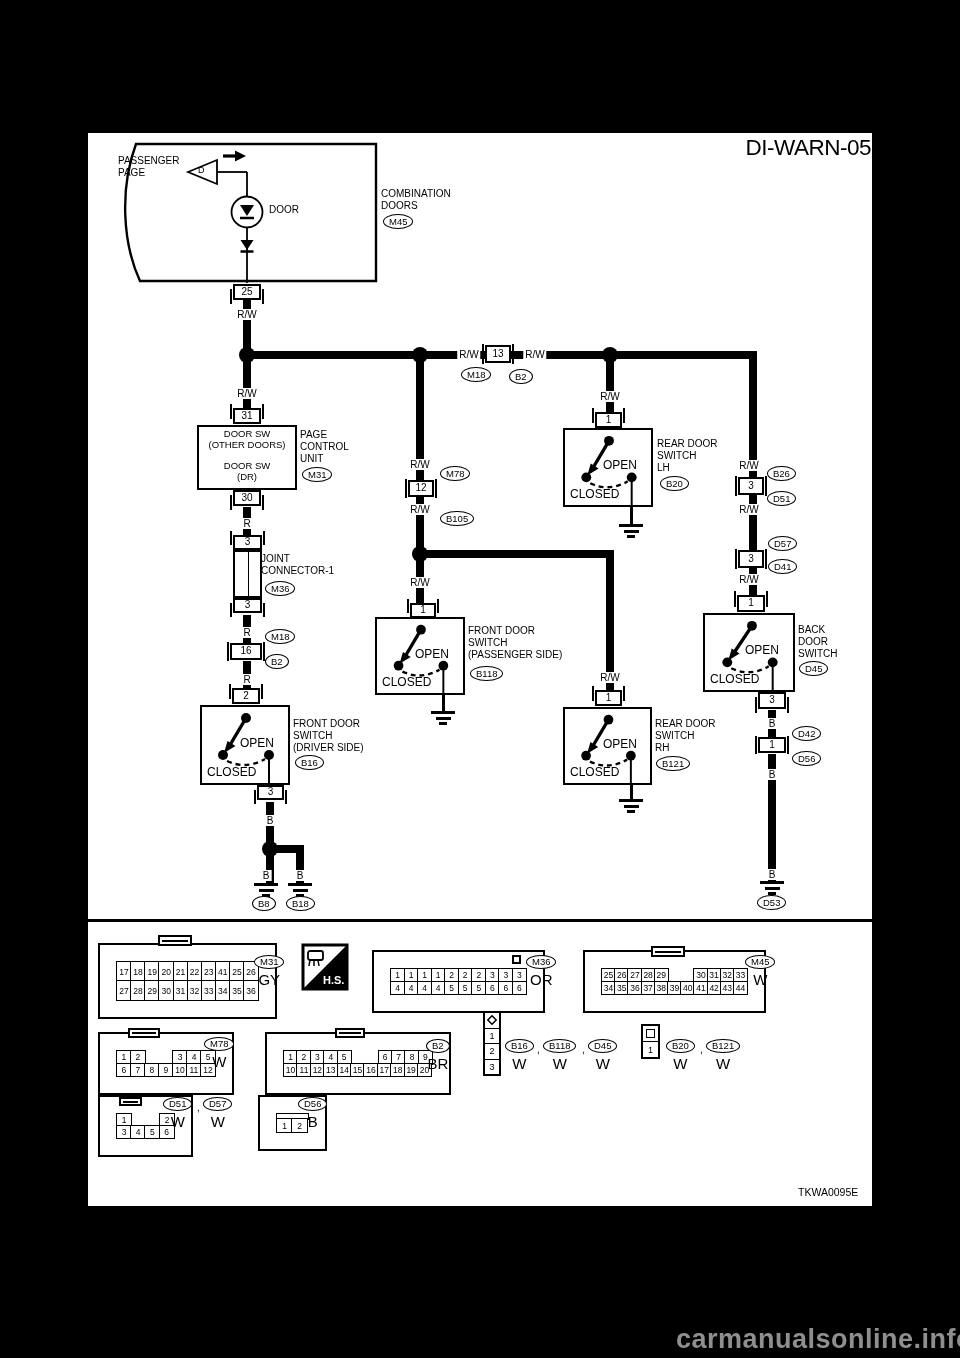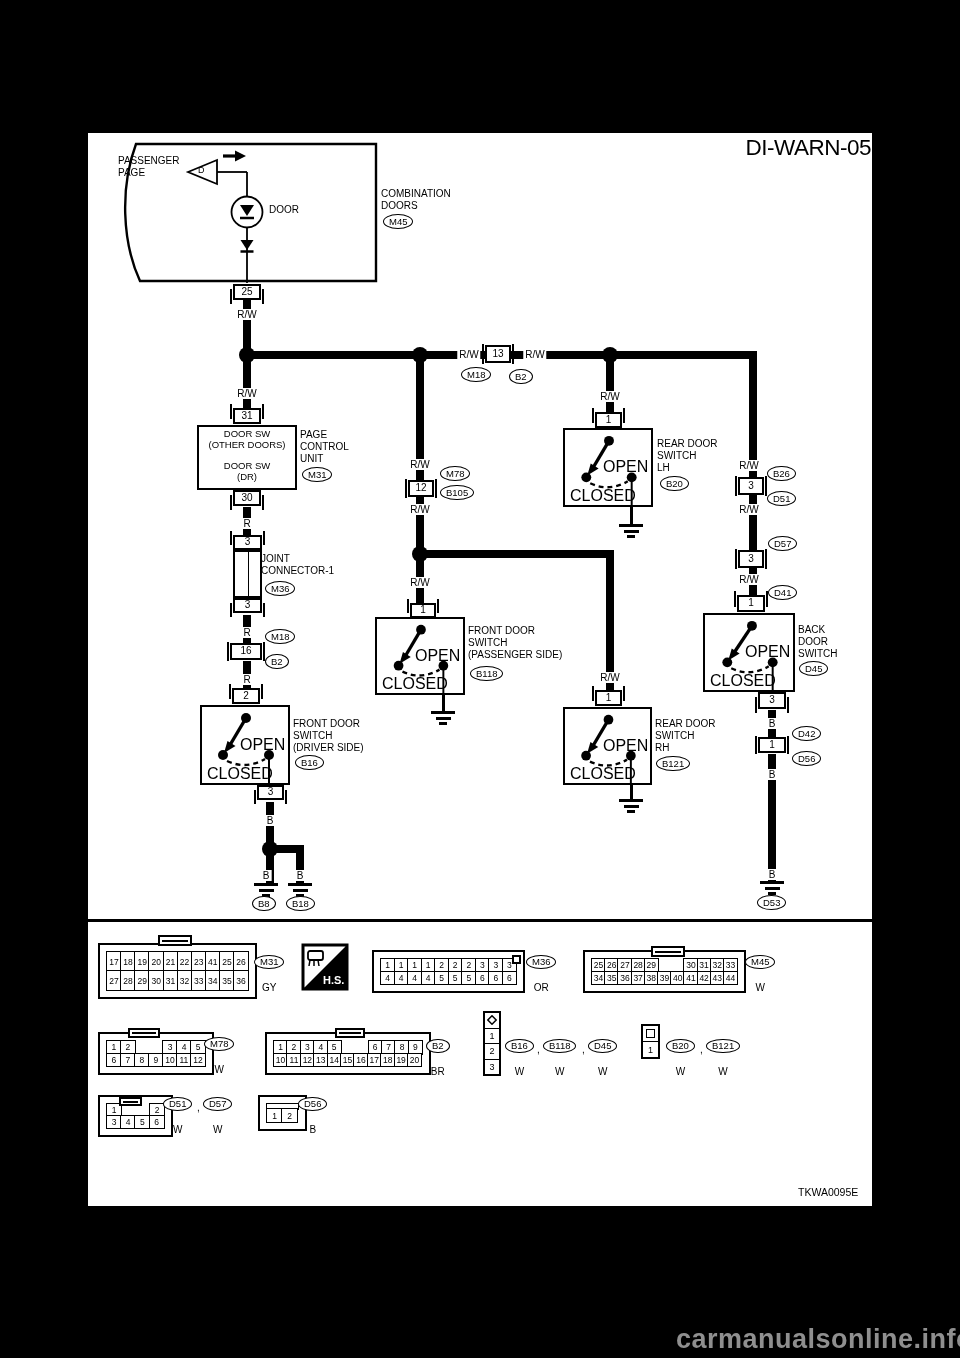--- a/index.html
+++ b/index.html
@@ -25,43 +25,43 @@
   .oval{position:absolute;border:1.8px solid #000;border-radius:50%;background:#fff;
         font-size:9.5px;padding:1.5px 5px;z-index:6;white-space:nowrap;line-height:1.1;}
   .wl{position:absolute;background:#fff;font-size:10px;z-index:4;padding:0 2px;
       transform:translateX(-50%);white-space:nowrap;line-height:1.1;}
   .lbl{position:absolute;font-size:10px;line-height:1.18;z-index:3;white-space:nowrap;}
   .gnd{position:absolute;width:26px;z-index:2;}
   .gnd div{background:#000;margin:0 auto 2.5px auto;}
   .gnd .g1{width:24px;height:3px;}
   .gnd .g2{width:15px;height:3px;}
   .gnd .g3{width:8px;height:3px;}
-  .swlbl{position:absolute;font-size:16px;z-index:4;background:transparent;}
+  .swlbl{position:absolute;font-size:12px;z-index:4;background:transparent;}
   
   .conn{position:absolute;background:#fff;border:2.5px solid #000;display:flex;
-        flex-direction:column;padding:6px;z-index:5;box-sizing:content-box;}
+        flex-direction:column;padding:16px;z-index:5;box-sizing:content-box;}
   .crow{display:flex;}
   .crow + .crow{margin-top:-1.8px;}
   .ccell{width:var(--cw);height:var(--ch);border:1.8px solid #000;margin-left:-1.8px;
          box-sizing:border-box;display:flex;align-items:center;justify-content:center;
          font-size:8.5px;background:#fff;}
   .crow .ccell:first-child{margin-left:0;}
   .cgap{flex:1;}
   .latch{position:absolute;background:#fff;border:2px solid #000;z-index:7;box-sizing:border-box;}
   .latch::after{content:"";position:absolute;left:2px;right:2px;top:50%;margin-top:-1px;height:2px;background:#000;}
   .latch-plain::after{display:none;}
   .vconn{position:absolute;border:2.2px solid #000;background:#fff;display:flex;
          flex-direction:column;z-index:5;box-sizing:border-box;}
   .vcell{height:14.5px;border-top:1.8px solid #000;display:flex;align-items:center;
          justify-content:center;font-size:9px;}
   .vcell:first-child{border-top:none;}
   .idg{position:absolute;display:flex;flex-direction:column;align-items:center;z-index:6;}
   .idg .oval2{border:1.8px solid #000;border-radius:50%;padding:1px 5px;font-size:9.5px;
               background:#fff;white-space:nowrap;line-height:1.1;}
-  .idg .cc{font-size:10px;margin-top:13px;}
+  .idg .cc{font-size:15px;margin-top:2px;}
   .comma{position:absolute;font-size:10px;z-index:6;}
   #title{position:absolute;right:1px;top:2px;font-size:22.5px;letter-spacing:-0.5px;z-index:8;}
   #figcode{position:absolute;left:710px;top:1053px;font-size:10.5px;z-index:8;}
   #watermark{position:absolute;left:676px;top:1324px;font-size:27px;font-weight:600;
              color:#8f8f8f;letter-spacing:0.5px;}
   .sep{position:absolute;background:#000;z-index:2;}
   svg{display:block;}
 </style>
 </head>
 <body>
@@ -158,21 +158,21 @@
   </div>
   <div class="oval" style="left:177px;top:448px">M36</div>
   <div class="pin pb-d" style="left:145px;top:465px;width:29px;height:15px">3</div>
 
   <div class="oval" style="left:177px;top:496px">M18</div>
   <div class="pin pb-m" style="left:142px;top:510px;width:32px;height:17px">16</div>
   <div class="oval" style="left:177px;top:521px">B2</div>
 
   <div class="oval" style="left:352px;top:333px">M78</div>
   <div class="pin pb-m" style="left:320px;top:347px;width:26px;height:17px">12</div>
-  <div class="oval" style="left:352px;top:352px">B105</div>
+  <div class="oval" style="left:352px;top:378px">B105</div>
 
   <div class="pin pb-u" style="left:144px;top:555px;width:28px;height:16px">2</div>
   <div class="cbox" style="left:112px;top:572px;width:90px;height:80px">
     <svg width="86" height="76" viewBox="0 0 86 76">
       <circle cx="44" cy="11" r="5" fill="#000"></circle>
       <line x1="44" y1="11" x2="28" y2="38" stroke="#000" stroke-width="3.4"></line>
       <polygon points="22,46 25.5,34 33.5,39" fill="#000"></polygon>
       <circle cx="21" cy="48" r="5" fill="#000"></circle>
       <path d="M25,54 Q44,63 63,52" fill="none" stroke="#000" stroke-width="2.4" stroke-dasharray="5,4"></path>
       <circle cx="67" cy="48" r="5" fill="#000"></circle>
@@ -278,21 +278,21 @@
     <div class="g1"></div>
       <div class="g2"></div>
       <div class="g3"></div>
   </div>
 
   <div class="oval" style="left:679px;top:333px">B26</div>
   <div class="pin pb-m" style="left:650px;top:344px;width:26px;height:18px">3</div>
   <div class="oval" style="left:679px;top:358px">D51</div>
   <div class="oval" style="left:680px;top:403px">D57</div>
   <div class="pin pb-m" style="left:650px;top:417px;width:26px;height:18px">3</div>
-  <div class="oval" style="left:680px;top:452px">D41</div>
+  <div class="oval" style="left:680px;top:426px">D41</div>
 
   <div class="pin pb-u" style="left:649px;top:462px;width:28px;height:17px">1</div>
   <div class="cbox" style="left:615px;top:480px;width:92px;height:79px">
     <svg width="88" height="75" viewBox="0 0 86 76">
       <circle cx="46" cy="11" r="5" fill="#000"></circle>
       <line x1="46" y1="11" x2="28" y2="38" stroke="#000" stroke-width="3.4"></line>
       <polygon points="22,46 25.5,34 33.5,39" fill="#000"></polygon>
       <circle cx="21" cy="48" r="5" fill="#000"></circle>
       <path d="M25,54 Q44,63 63,52" fill="none" stroke="#000" stroke-width="2.4" stroke-dasharray="5,4"></path>
       <circle cx="67" cy="48" r="5" fill="#000"></circle>

